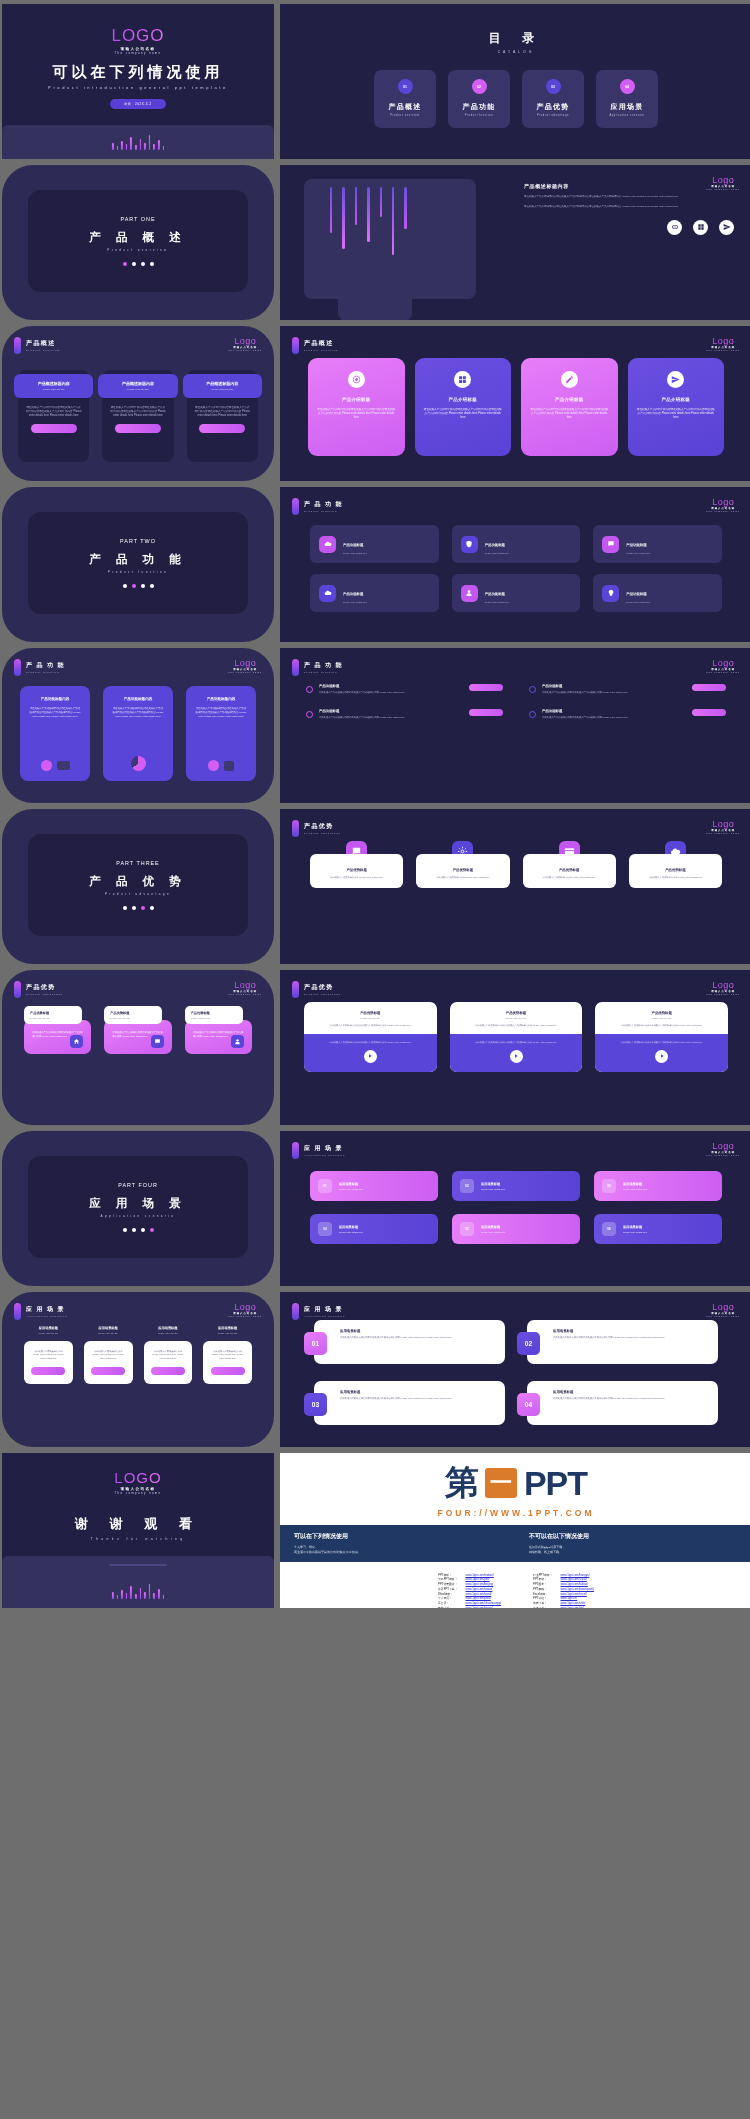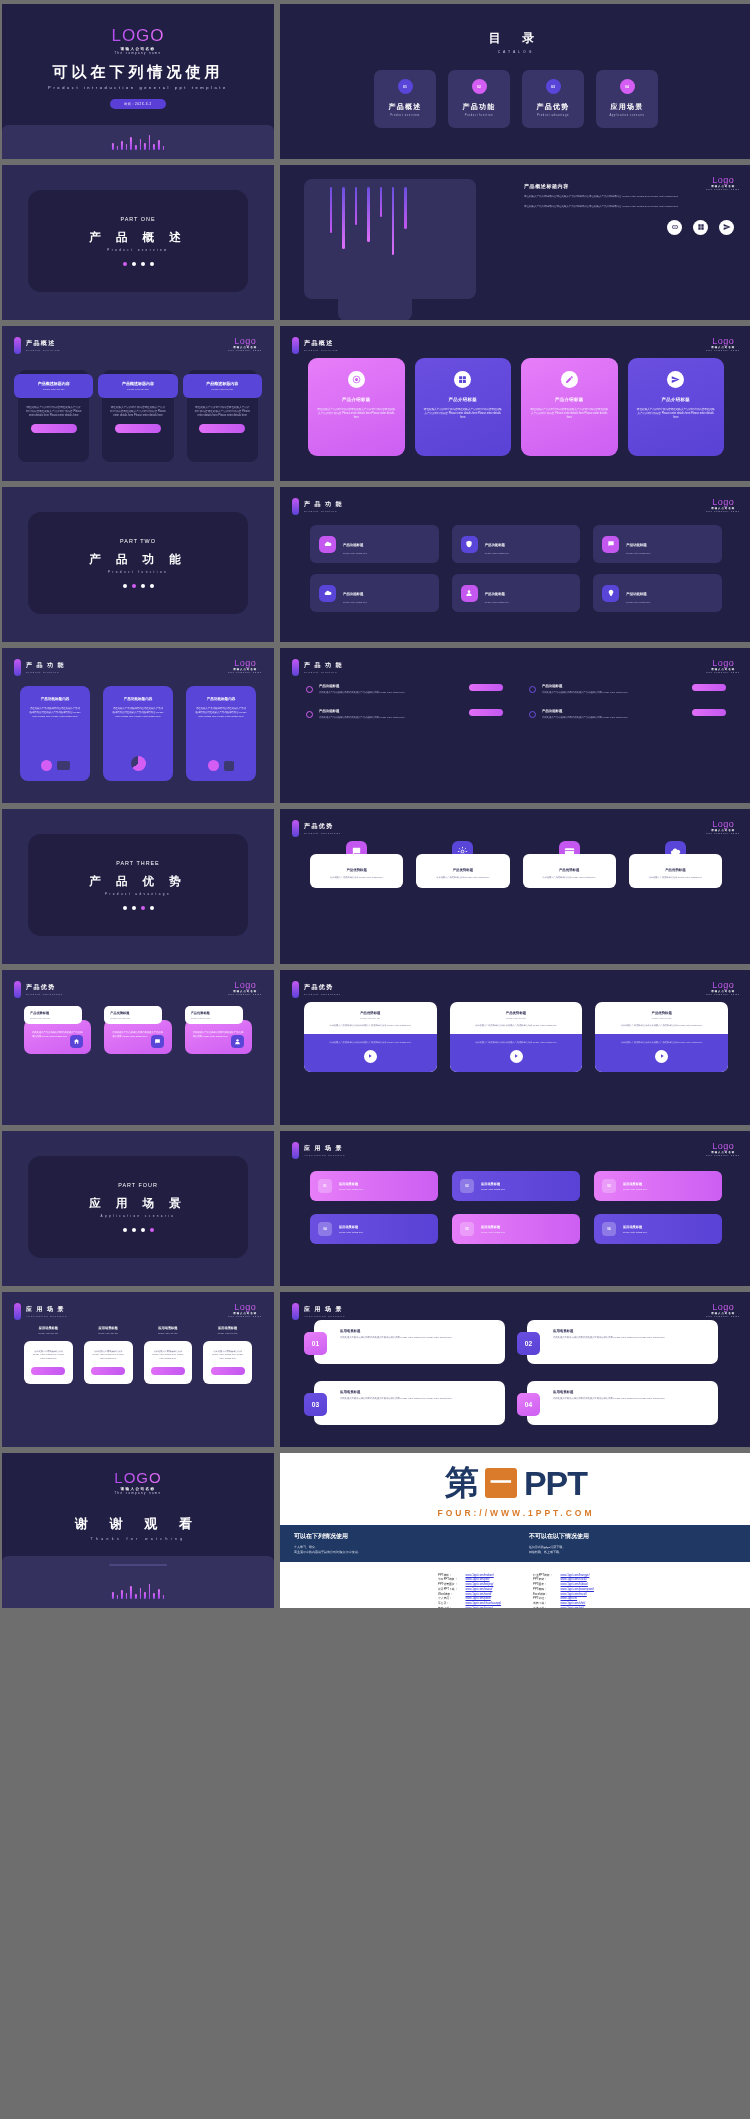--- a/index.html
+++ b/index.html
@@ -6,21 +6,21 @@
   html,body { background:#6e6e6e; }
   body {
     width:750px; height:2119px;
     font-family:"Liberation Sans","DejaVu Sans",sans-serif;
     overflow:hidden;
   }
   .grid { display:grid; grid-template-columns:272px 472px; gap:6px 6px; padding:4px 2px; }
   .slide { position:relative; overflow:hidden; background:#2b2950; }
   .c1 { width:272px; height:155px; }
   .c2 { width:472px; height:155px; }
-  .bg-mid  { background:#2d2b55; }
+  .bg-mid  { background:#2d2b55;border-radius:31px; }
   .bg-deep { background:#221f45; }
   .tiny { font-size:2.6px; line-height:1.45; color:#b9b4d8; }
 
   
   .cover { display:flex; flex-direction:column; align-items:center; justify-content:flex-start; padding-top:22px; }
   .logo-big {
     font-size:17px; letter-spacing:1px; font-weight:400;
     background:linear-gradient(90deg,#b14cf0,#e46ff5);
     -webkit-background-clip:text; background-clip:text; color:transparent;
   }

